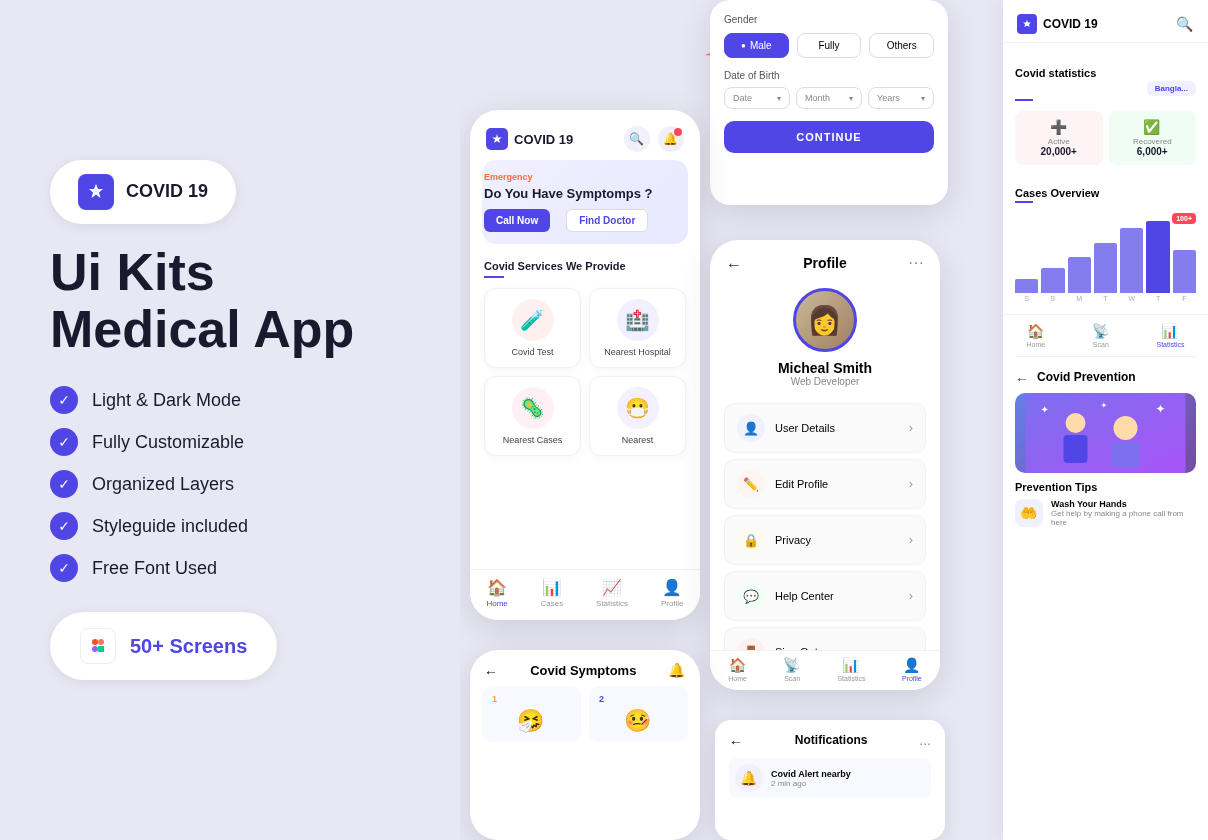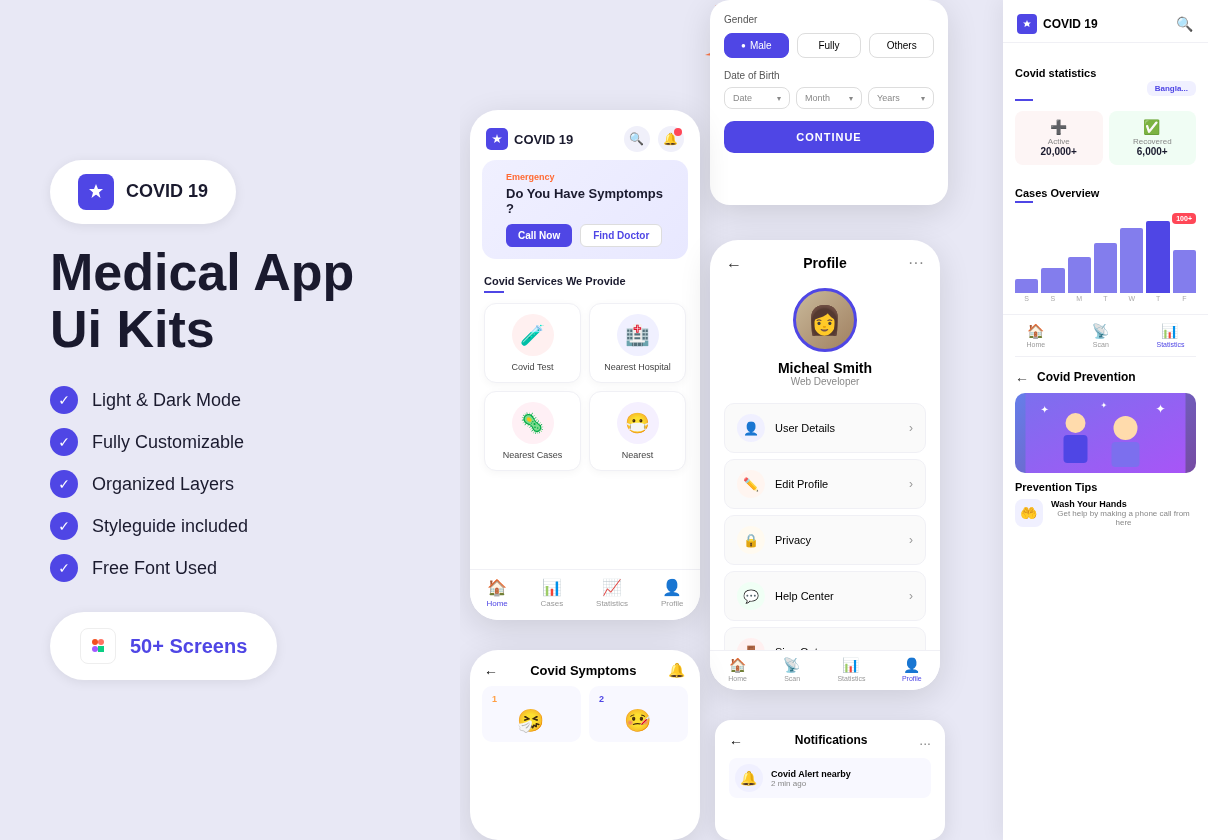--- a/index.html
+++ b/index.html
@@ -176,37 +176,37 @@
       background: #ff4757;
       border-radius: 50%;
       position: absolute;
       top: 2px;
       right: 2px;
     }
     .banner-card {
       margin: 0 12px 8px;
       background: linear-gradient(135deg, #f0f0ff, #e8e8ff);
       border-radius: 14px;
-      padding: 12px 24px;
+      padding: 12px 2px;
     }
     .emergency-label {
       font-size: 9px;
       color: #ff6b35;
       font-weight: 600;
       margin-bottom: 4px;
     }
     .banner-title {
       font-size: 13px;
       font-weight: 700;
       color: #1a1a2e;
       margin-bottom: 8px;
     }
     .banner-buttons {
       display: flex;
-      gap: 8px;
+      gap: 16px;
     }
     .btn-call {
       background: #4f46e5;
       color: white;
       border: none;
       border-radius: 6px;
       padding: 5px 12px;
       font-size: 10px;
       font-weight: 600;
     }
@@ -631,21 +631,21 @@
       border-radius: 8px;
       display: flex;
       align-items: center;
       justify-content: center;
       font-size: 14px;
     }
     .prev-tip-text {
       flex: 1;
     }
     .prev-tip-title { font-size: 9px; font-weight: 700; }
-    .prev-tip-desc { font-size: 8px; color: #888; text-align: center; }
+    .prev-tip-desc { font-size: 8px; color: #888; }
 
     
     .notif-card {
       position: absolute;
       left: 255px;
       top: 720px;
       width: 230px;
       height: 120px;
       background: white;
       border-radius: 16px;
@@ -689,22 +689,22 @@
       <svg width="20" height="20" viewBox="0 0 20 20" fill="none">
         <path d="M10 2L12 7H17L13 10.5L14.5 16L10 12.5L5.5 16L7 10.5L3 7H8Z" fill="white"></path>
         <circle cx="10" cy="10" r="3" fill="rgba(255,255,255,0.3)"></circle>
         <text x="10" y="14" text-anchor="middle" fill="white" font-size="9">+</text>
       </svg>
     </div>
     <span class="logo-text">COVID 19</span>
   </div>
 
   <div class="main-title">
+    <div>Ui Kits</div>
     <div>Medical App</div>
-    <div>Ui Kits</div>
   </div>
 
   <div class="features-list">
     <div class="feature-item">
       <div class="check-icon">✓</div>
       <span>Light &amp; Dark Mode</span>
     </div>
     <div class="feature-item">
       <div class="check-icon">✓</div>
       <span>Fully Customizable</span>

